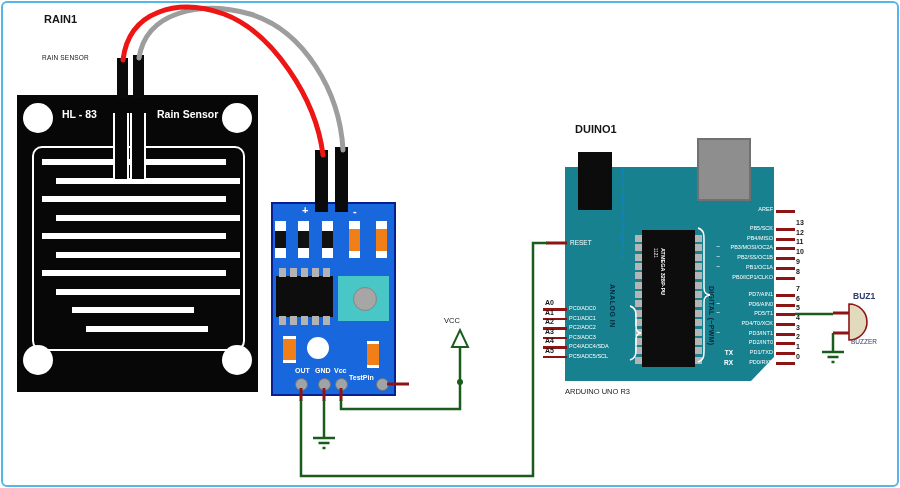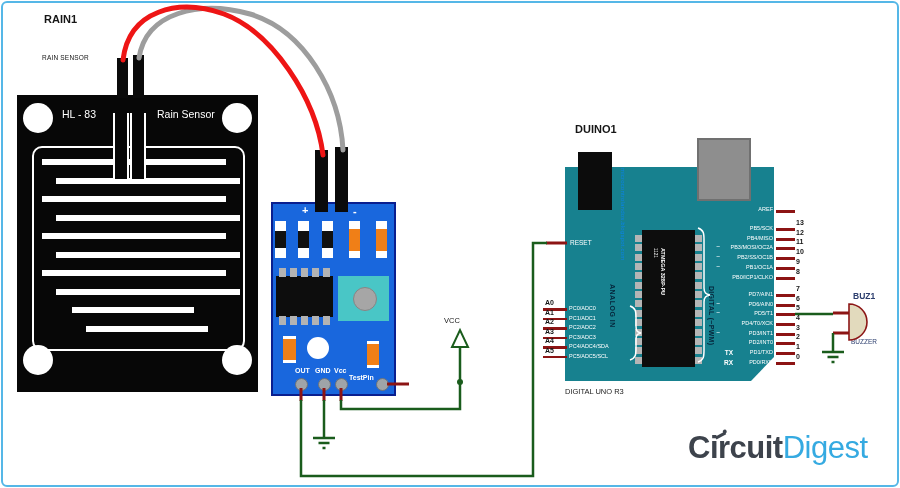--- a/index.html
+++ b/index.html
@@ -5,21 +5,21 @@
   html,body{margin:0;padding:0;background:#fff;}
   .stage{position:relative;width:900px;height:488px;background:#fff;overflow:hidden;
          font-family:"Liberation Sans",sans-serif;}
   .frame{position:absolute;left:1px;top:1px;width:894px;height:482px;
          border:2px solid #55b7e7;border-radius:6px;}
   .abs{position:absolute;}
   .lbl{position:absolute;color:#161616;white-space:nowrap;}
   
   .rs-board{position:absolute;left:17px;top:95px;width:241px;height:297px;background:#070707;}
   .hole{position:absolute;width:30px;height:30px;border-radius:50%;background:#fff;}
-  .rs-txt{position:absolute;color:#fff;font-weight:normal;font-size:10.5px;white-space:nowrap;}
+  .rs-txt{position:absolute;color:#fff;font-weight:bold;font-size:10.5px;white-space:nowrap;}
   .serp-outline{position:absolute;left:15px;top:51px;width:209px;height:201px;
                 border:2.5px solid #fff;border-radius:10px;}
   .serp-bar{position:absolute;height:6px;background:#fff;}
   .prong{position:absolute;width:12px;height:66px;background:#070707;border:2px solid #fff;border-top:none;}
   .rs-pin{position:absolute;background:#0a0a0a;}
   
   .mod-board{position:absolute;left:271px;top:202px;width:121px;height:190px;
              background:#1967dd;border:2px solid #0a1f8f;}
   .mod-txt{position:absolute;color:#fff;font-weight:bold;white-space:nowrap;}
   .res{position:absolute;width:11px;height:37px;background:#fff;}
@@ -246,29 +246,25 @@
       <div class="pin-lbl" style="right:127px;top:339px;">PD2/INT0</div>
       <div class="pin-line" style="left:776px;top:352px;width:19px;"></div>
       <div class="pin-num" style="left:796px;top:343px;">1</div>
       <div class="pin-lbl" style="right:127px;top:349px;">PD1/TXD</div>
       <div class="pin-tag" style="right:167px;top:349px;">TX</div>
       <div class="pin-line" style="left:776px;top:362px;width:19px;"></div>
       <div class="pin-num" style="left:796px;top:353px;">0</div>
       <div class="pin-lbl" style="right:127px;top:359px;">PD0/RXD</div>
       <div class="pin-tag" style="right:167px;top:359px;">RX</div>
     </div>
-  <div class="lbl" style="left:565px;top:387px;font-size:7.5px;color:#222;">DIGITAL UNO R3</div>
+  <div class="lbl" style="left:565px;top:387px;font-size:7.5px;color:#222;">ARDUINO UNO R3</div>
 
   <div class="lbl buz-lbl" style="left:853px;top:291px;font-size:8.5px;font-weight:600;">BUZ1</div>
   <div class="lbl buz-lbl" style="left:851px;top:338px;font-size:6.5px;">BUZZER</div>
 
-  <div class="logo">
-    <span class="w1">Circuit</span><span class="w2">Digest</span>
-    <span class="accent"></span>
-  </div>
 
   <svg class="overlay" width="900" height="488" viewBox="0 0 900 488">
     <path d="M 139 58 C 146 12 200 0 250 14 C 304 30 340 92 343 150" fill="none" stroke="#9d9d9d" stroke-width="5" stroke-linecap="round"></path>
     <path d="M 123 60 C 129 10 178 -2 224 14 C 272 32 316 98 323 155" fill="none" stroke="#ee1515" stroke-width="5" stroke-linecap="round"></path>
     <g stroke="#8c1414" stroke-width="3">
       <path d="M 301 388 V 401"></path>
       <path d="M 324 388 V 401"></path>
       <path d="M 341 388 V 401"></path>
       <path d="M 387 384 H 409"></path>
       <path d="M 546 243 H 567"></path>

